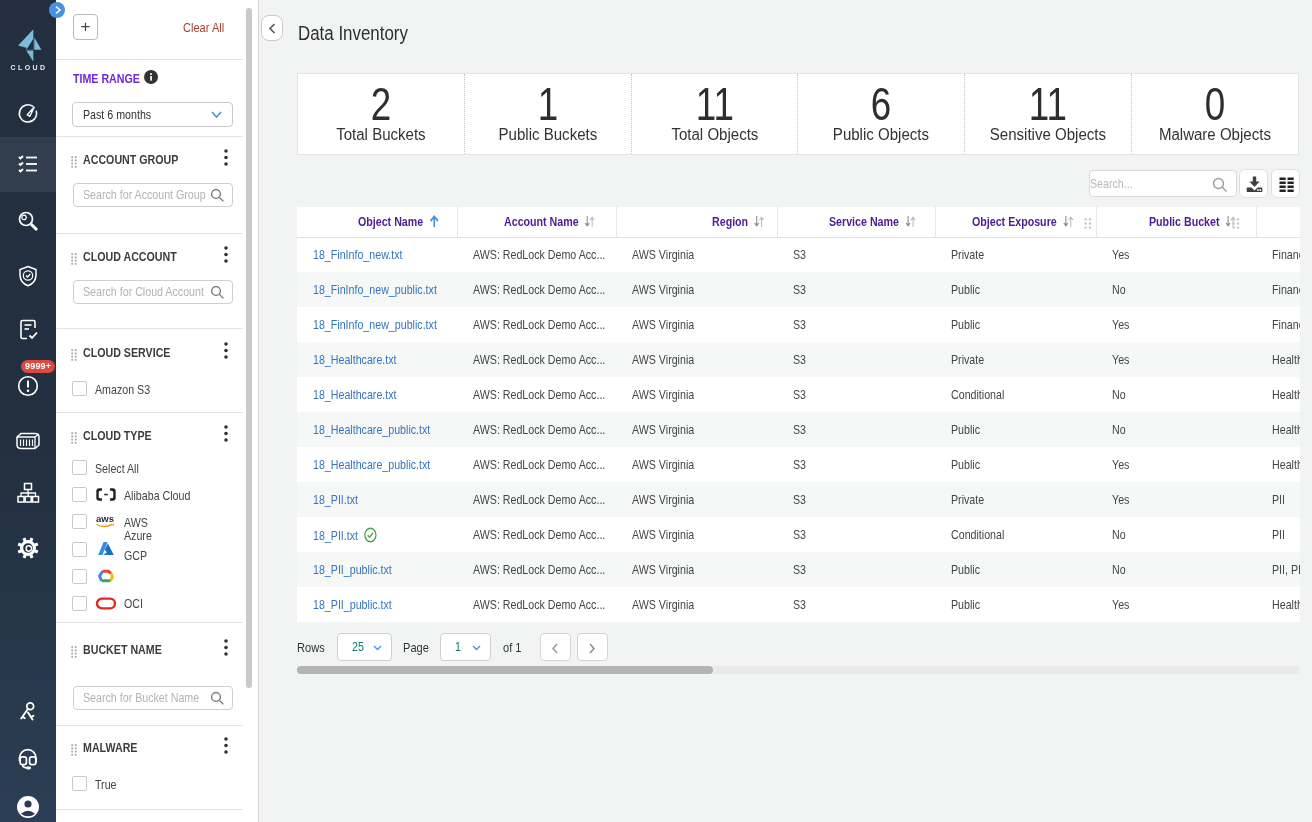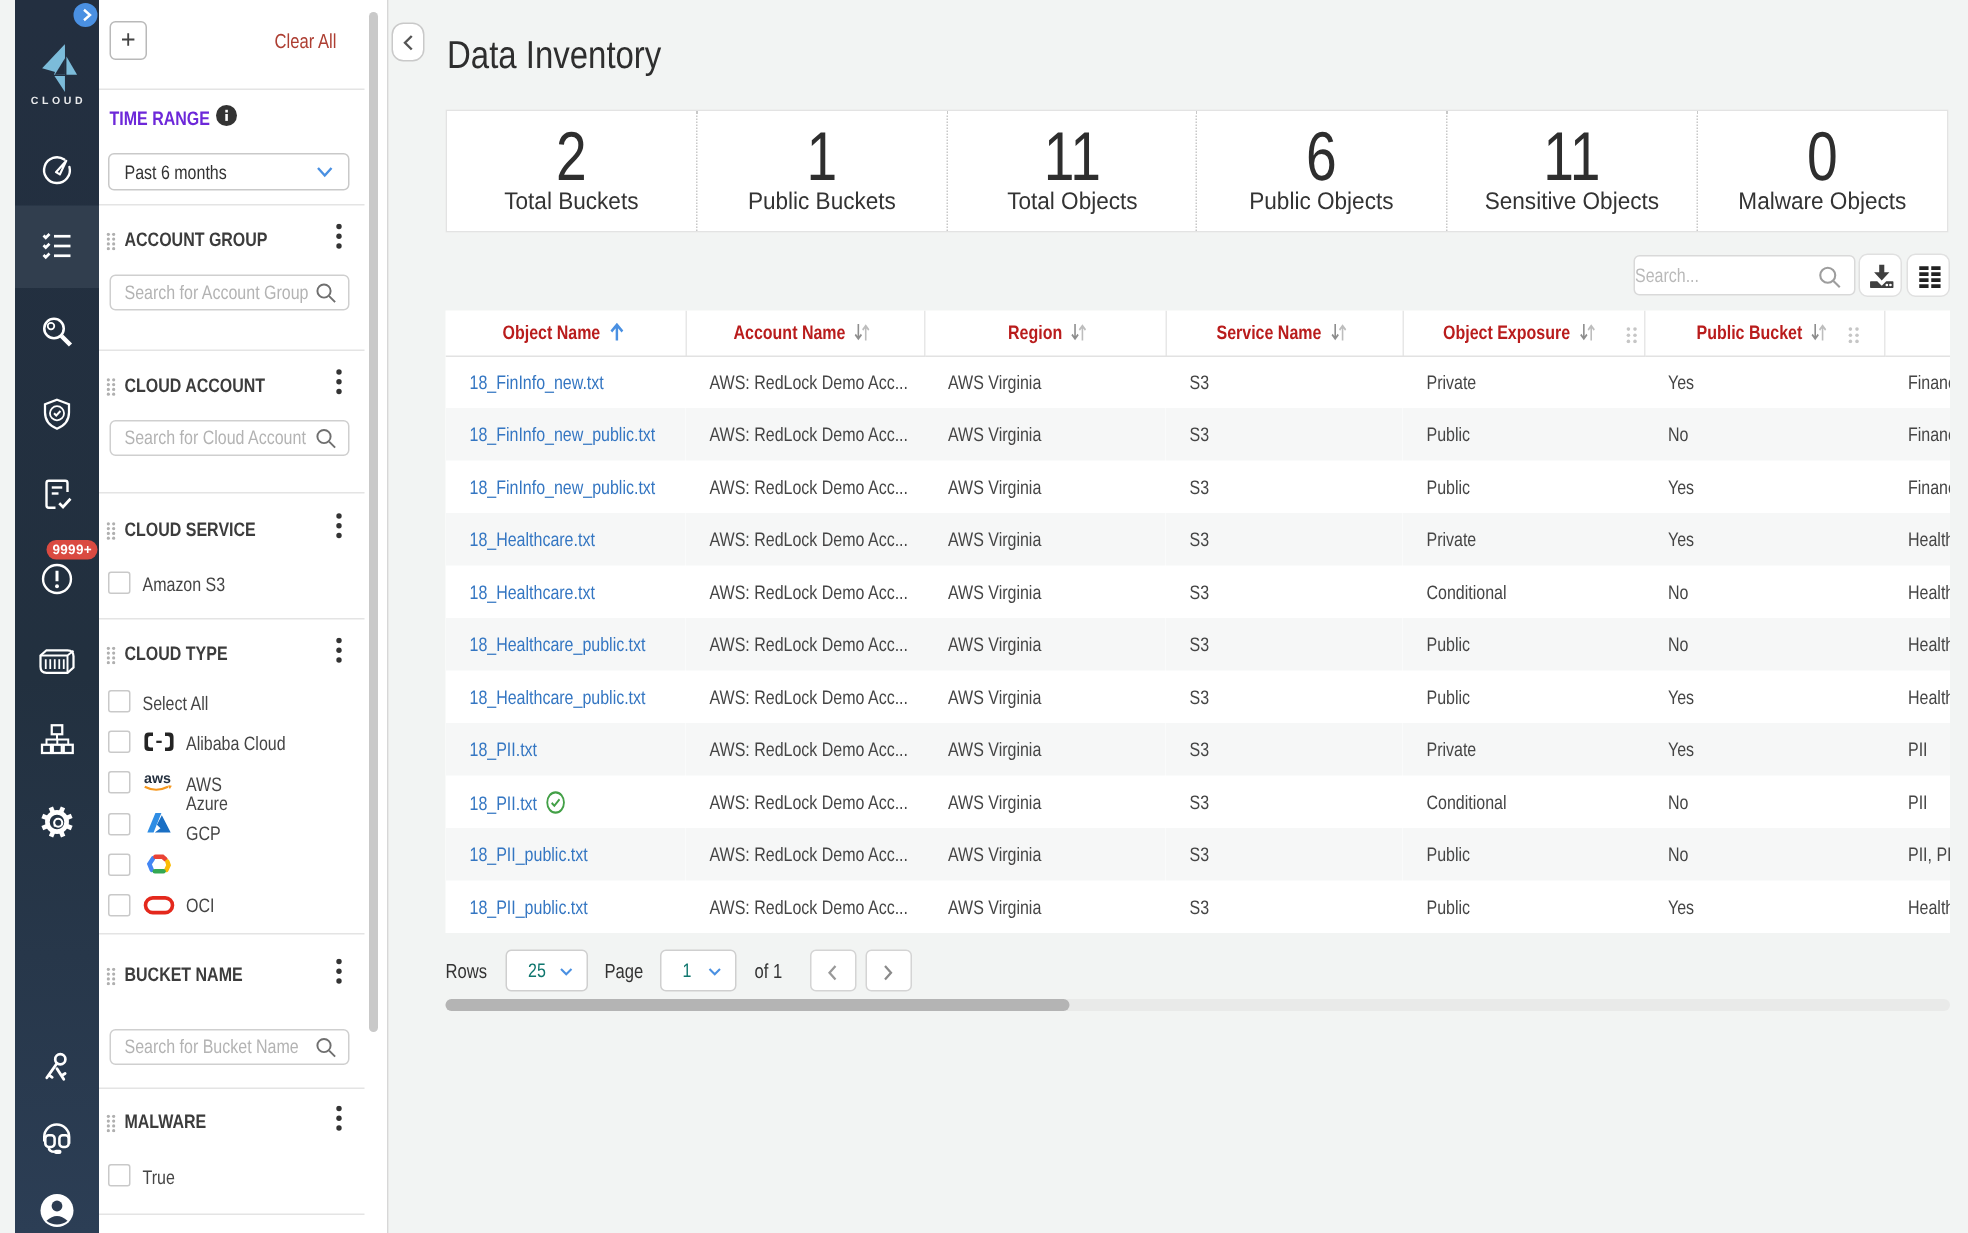--- a/index.html
+++ b/index.html
@@ -2,21 +2,21 @@
 <html><head>
 <meta charset="utf-8">
 <style>
 * { margin:0; padding:0; box-sizing:border-box; }
 html,body { width:1312px; height:822px; overflow:hidden; font-family:"Liberation Sans",sans-serif; }
 body { position:relative; background:#f2f4f3; }
 .cx { display:inline-block; transform:scaleX(0.82); transform-origin:0 50%; white-space:pre; }
 
 
 .nav { position:absolute; left:0; top:0; width:56px; height:822px;
-  background:linear-gradient(180deg,#232f40 0%,#22303f 55%,#2c3e55 100%); z-index:5;margin-left:10px; }
+  background:linear-gradient(180deg,#232f40 0%,#22303f 55%,#2c3e55 100%); z-index:5; }
 .nav .sel { position:absolute; left:0; top:137px; width:56px; height:55px; background:#313e4e; }
 .navicon { position:absolute; left:50%; transform:translate(-50%,-50%); }
 .badge9999 { position:absolute; left:21px; top:360px; background:#da4a41; color:#fff;
   font-size:9px; font-weight:bold; padding:1px 4px 2px; border-radius:7px; letter-spacing:0.2px; }
 .expbtn { position:absolute; left:49px; top:2px; width:16px; height:16px; border-radius:50%;
   background:#4a90e2; z-index:9; }
 .expbtn svg { position:absolute; left:5px; top:3px; }
 .logo { position:absolute; left:0; top:28px; width:56px; text-align:center; }
 .logotxt { position:absolute; left:0; width:56px; color:#e9eaec; font-size:7px;
   font-weight:bold; letter-spacing:2.4px; text-indent:2px; text-align:center; top:64px; }
@@ -41,40 +41,40 @@
   border-radius:4px; font-size:13px; color:#333; line-height:23px; padding-left:10px; }
 .cb { position:absolute; width:15px; height:15px; border:1px solid #c9c9c9; border-radius:2px; background:#fff; }
 .cbl { position:absolute; font-size:13px; color:#454545; }
 .cticon { position:absolute; width:24px; height:17px; }
 
 
 .main { position:absolute; left:260px; top:0; width:1052px; height:822px; }
 .collapsebtn { position:absolute; left:1px; top:15px; width:22px; height:26px; background:#fff;
   border:1px solid #c9c9c9; border-radius:8px; z-index:6; }
 .collapsebtn svg { position:absolute; left:5px; top:6px; }
-h1 { position:absolute; left:38px; top:23px; font-size:26px; font-weight:400; color:#2e2e2e; line-height:1;text-align:center; }
+h1 { position:absolute; left:38px; top:23px; font-size:20px; font-weight:400; color:#2e2e2e; line-height:1;text-align:center; }
 
 .stats { position:absolute; left:37px; top:73px; width:1002px; height:82px; background:#fff;
   border:1px solid #e3e3e3; display:flex; }
 .stat { flex:1; position:relative; text-align:center; }
 .stat + .stat { border-left:1px dotted #c8c8c8; }
 .stat .num { position:absolute; top:7px; left:0; width:100%; font-size:46px; line-height:1; color:#2e2e2e;
   transform:scaleX(0.8); }
 .stat .lbl { position:absolute; top:51px; left:0; width:100%; font-size:16px; line-height:1.2; color:#333;
   transform:scaleX(0.94); }
 
 .search { position:absolute; left:829px; top:170px; width:148px; height:27px; border:1px solid #d9d9d9;
   border-radius:4px; background:#fff; color:#b9b9b9; font-size:13px; line-height:25px; }
 .search svg { position:absolute; right:8px; top:6px; }
 .tbtn { position:absolute; top:169px; width:29px; height:29px; border:1px solid #e0e0e0; border-radius:6px; background:#fff; }
 .tbtn svg { position:absolute; left:6px; top:6px; }
 
 .tablewrap { position:absolute; left:37px; top:207px; width:1003px; height:415px; overflow:hidden; background:#fff; }
 table { border-collapse:collapse; table-layout:fixed; width:1120px; font-size:13px; }
-th { height:30px; text-align:center; font-size:13px; color:#b91c1c; border-right:1px solid #e7e7e7;
+th { height:30px; text-align:right; font-size:13px; color:#4c1d95; border-right:1px solid #e7e7e7;
   border-bottom:1px solid #e2e2e2; padding:0 0 0 16px; white-space:nowrap; position:relative; }
 th:last-child { border-right:none; }
 td { height:35px; color:#454545; padding:0 0 0 16px; white-space:nowrap; overflow:hidden; }
 tr.alt td { background:#f6f7f7; }
 td a { color:#3476c2; text-decoration:none; }
 .hdrag { position:absolute; top:10px; }
 
 .pager { position:absolute; left:37px; top:632px; width:700px; height:30px; font-size:13.5px; color:#333; }
 .pgsel { position:absolute; top:1px; height:28px; border:1px solid #cfcfcf; border-radius:4px; background:#fff;
   color:#0f766e; font-size:13px; line-height:26px; }

